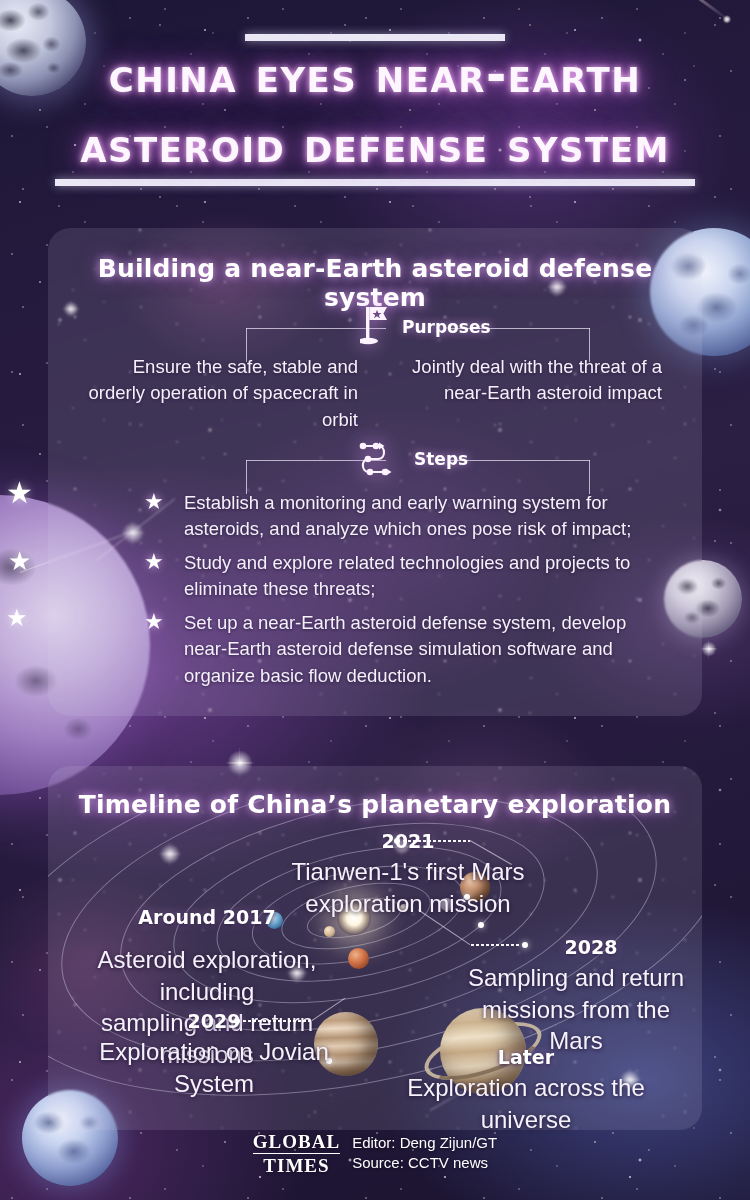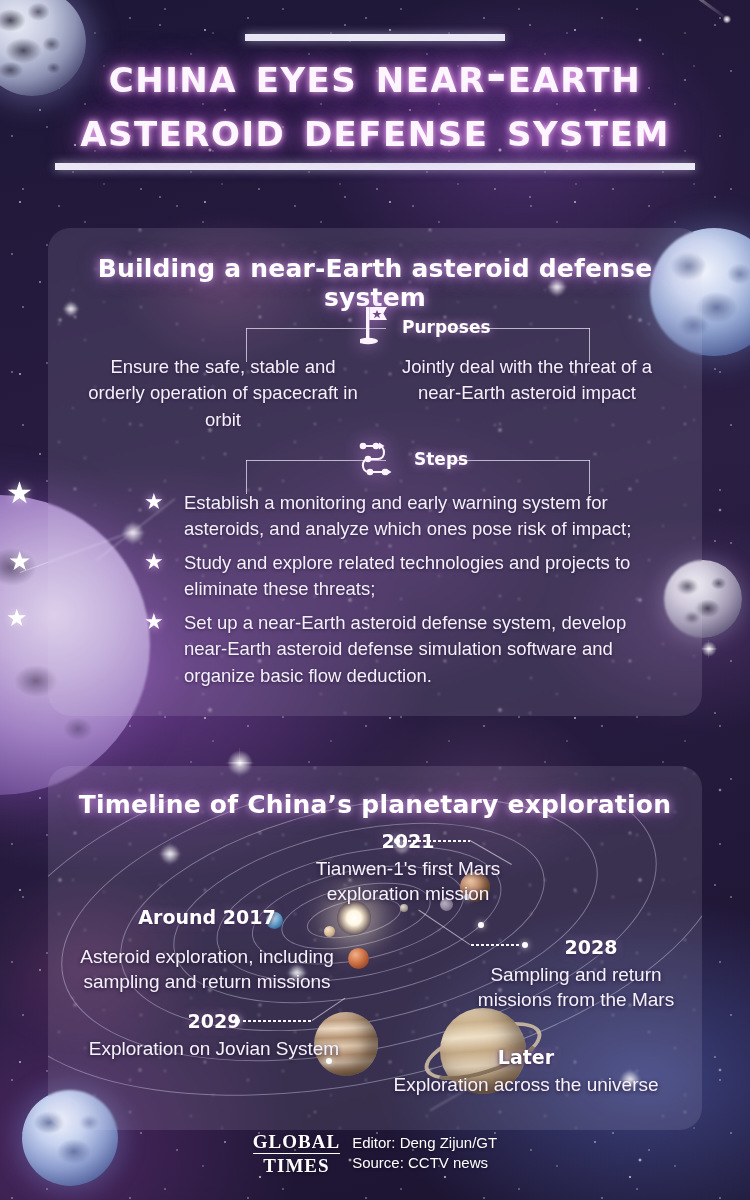--- a/index.html
+++ b/index.html
@@ -202,21 +202,21 @@
     text-shadow:
       0 0 6px rgba(255,190,255,.95),
       0 0 18px rgba(215,120,235,.85),
       0 0 34px rgba(180,80,210,.7);
     font-variant:small-caps;
     text-transform:lowercase;
     line-height:1.02;
     white-space:nowrap;
   }
   #title-1{ font-size:49px; margin-top:10px; }
-  #title-2{ font-size:49px; margin-top:4px; }
+  #title-2{ font-size:49px; margin-top:20px; }
 
   
   .panel{
     position:absolute;
     background:rgba(222,215,238,.13);
     border-radius:22px;
     backdrop-filter:blur(1px);
   }
   #panel-defense{ left:48px; top:228px; width:654px; height:488px; }
   #panel-timeline{ left:48px; top:766px; width:654px; height:364px; }
@@ -251,21 +251,21 @@
     text-shadow:0 0 8px rgba(220,160,240,.7);
   }
   .sec-icon{
     position:absolute; left:50%; top:-2px;
     transform:translateX(-58px);
     filter:drop-shadow(0 0 9px rgba(220,150,245,.85));
   }
 
   
   .purpose-col{
-    position:absolute; width:270px; text-align:center;
+    position:absolute; width:270px; text-align:right;
     font-size:18.5px; line-height:1.42; color:#f4f1fb;
     text-shadow:0 1px 3px rgba(40,20,60,.75);
   }
 
   
   .step{
     position:absolute; left:96px; width:528px;
     font-size:18.5px; line-height:1.42; color:#f4f1fb;
     text-shadow:0 1px 3px rgba(40,20,60,.75);
     padding-left:40px;
@@ -348,21 +348,21 @@
 
   
   .tl{ position:absolute; }
   .tl-year{
     font-family:"DejaVu Sans", sans-serif;
     font-weight:700; font-size:19px; color:#fff;
     text-shadow:0 1px 4px rgba(30,15,50,.9), 0 0 9px rgba(220,170,245,.5);
     white-space:nowrap;
   }
   .tl-desc{
-    font-size:19px; line-height:1.32; color:#f5f2fb;
+    font-size:24px; line-height:1.32; color:#f5f2fb;
     text-shadow:0 1px 4px rgba(30,15,50,.92);
     white-space:pre-line;
   }
   .dotline{
     position:absolute; height:2px;
     background-image:radial-gradient(circle, rgba(255,255,255,.95) 42%, rgba(255,255,255,0) 46%);
     background-size:5px 2px; background-repeat:repeat-x;
   }
   .leaderdot{
     position:absolute; width:6px; height:6px; border-radius:50%;

